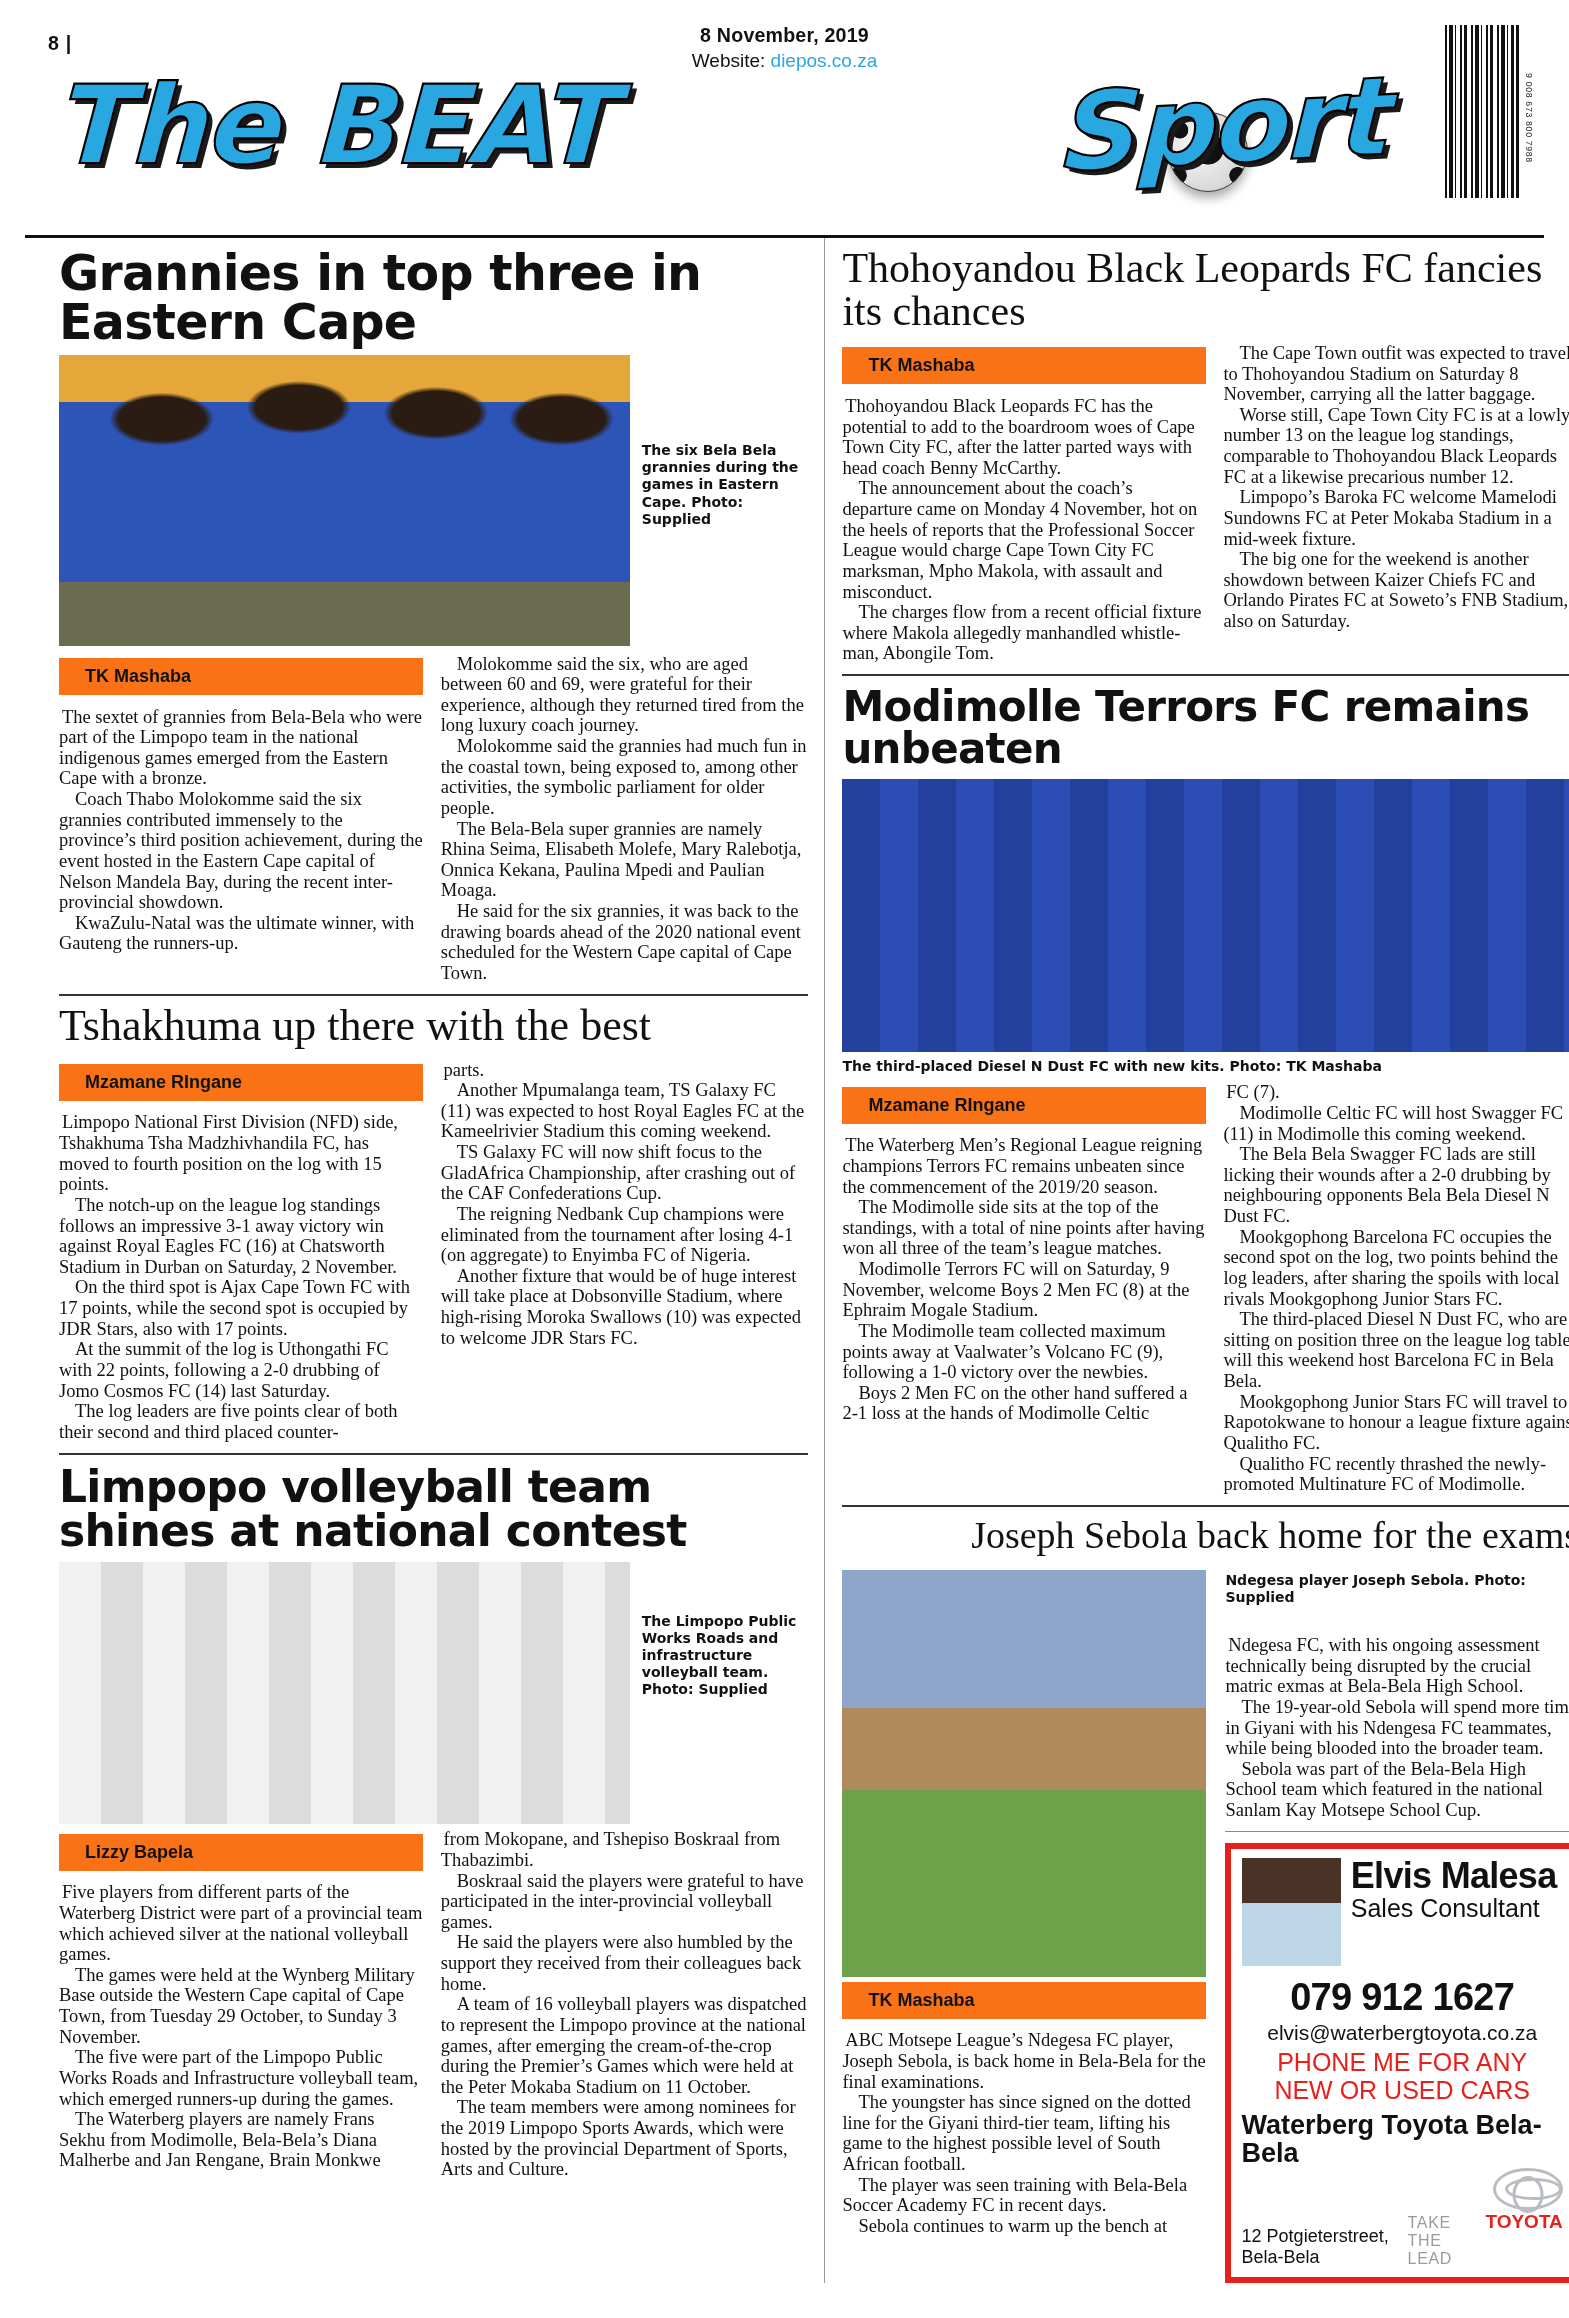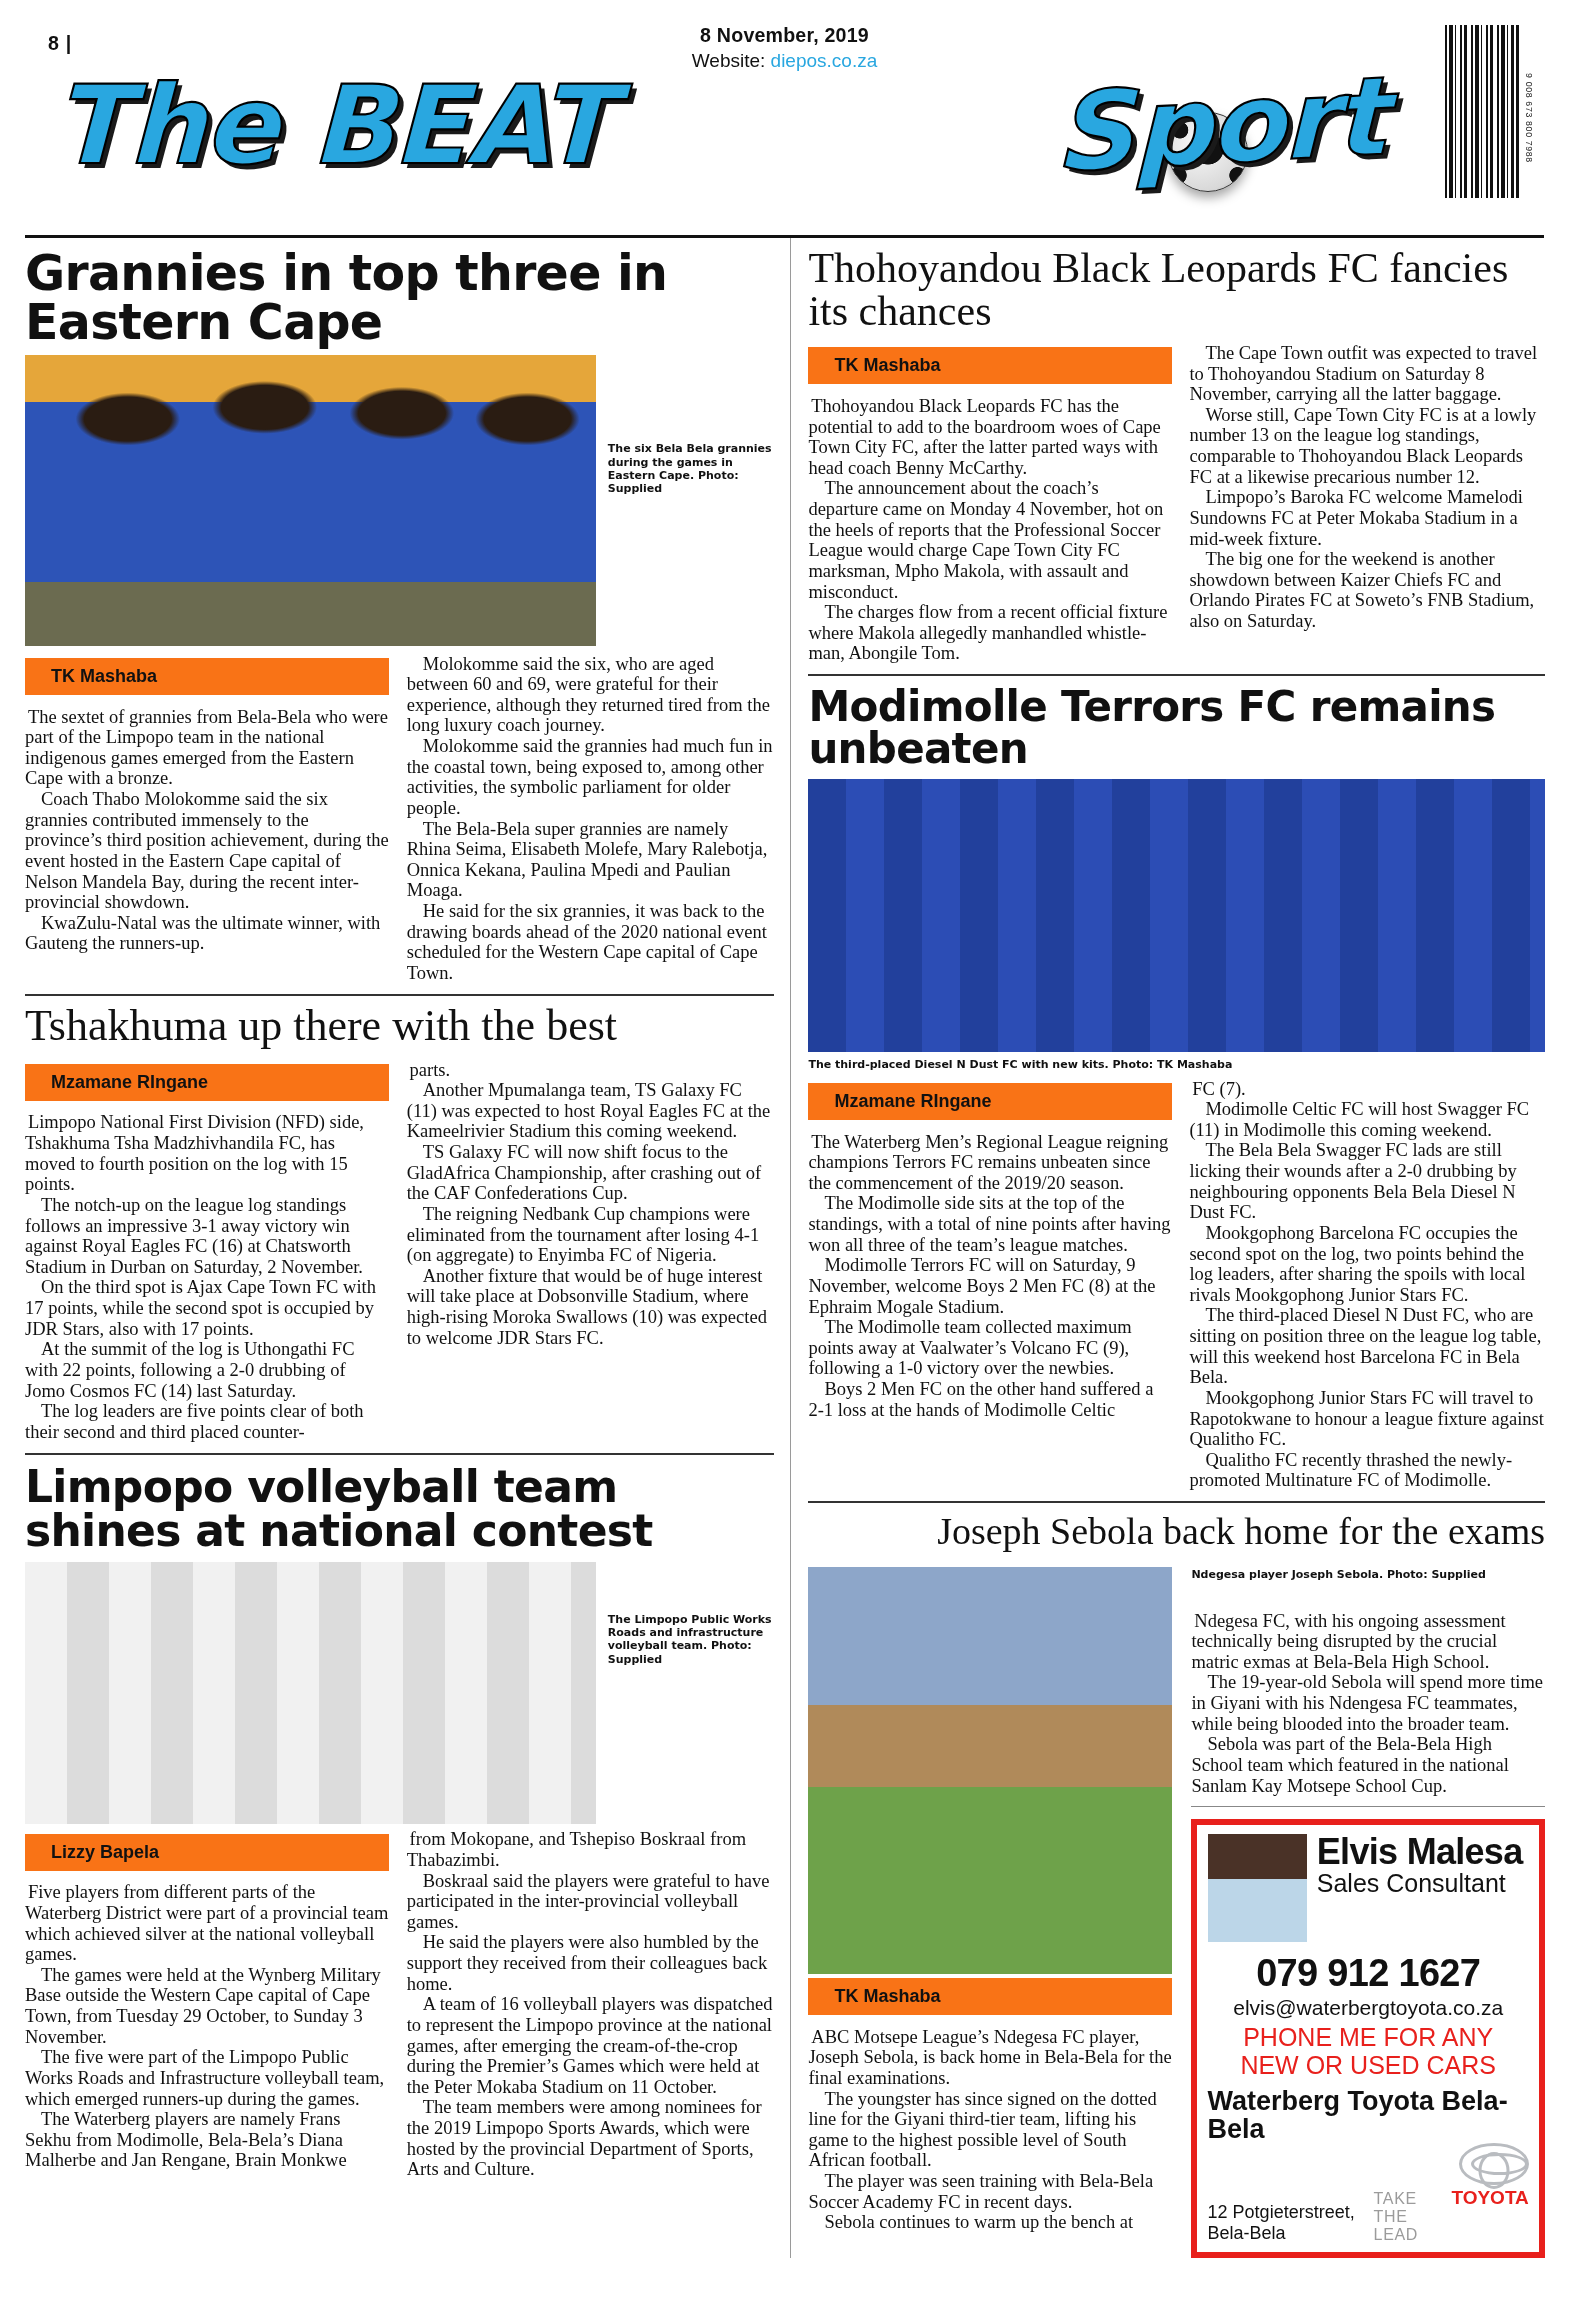--- a/index.html
+++ b/index.html
@@ -75,21 +75,21 @@
   .barcode-num {
     position:absolute; right:10.2px; top:73px;
     font-family:"Liberation Sans", sans-serif; font-size:8.7px;
     writing-mode:vertical-rl; letter-spacing:0.7px; color:#222;
   }
 
   .rule-heavy { border-top:3.6px solid #111; margin:4.4px 0 0; }
   .rule-thin  { border-top:1.5px solid #888; }
 
   
-  .cols { display:flex; gap:0; }
+  .cols { display:flex; gap:0;margin-left:34px; }
   .colL { width:765px; padding-right:16px; }
   .colR { width:755px; padding-left:17.4px; border-left:1.5px solid #9a9a9a; }
 
   .hl-slab {
     font-family:"DejaVu Sans", sans-serif;
     font-weight:bold; line-height:1.0;
     letter-spacing:-0.7px;
     margin:10.2px 0 8.7px;
   }
   .hl-serif {
@@ -109,21 +109,21 @@
     margin:0; font-size:18.5px; line-height:1.115;
     text-align:left; text-indent:16px;
   }
   .bodytext p.first { text-indent:2.9px; }
 
   .photo {
     background:#8a8f95; position:relative; overflow:hidden;
   }
   .cap {
     font-family:"DejaVu Sans", sans-serif;
-    font-weight:bold; font-size:11px; line-height:1.22;
+    font-weight:bold; font-size:14px; line-height:1.22;
   }
 
   
   .a1-media { display:flex; gap:11.6px; margin-bottom:7.3px; }
   .a1-photo { width:574px; height:291px; }
   .a1-cap { width:167px; padding-top:87px; }
 
   .a1-cols { display:flex; gap:17.4px; }
   .a1-c1 { width:372px; }
   .a1-c2 { width:375px; }

